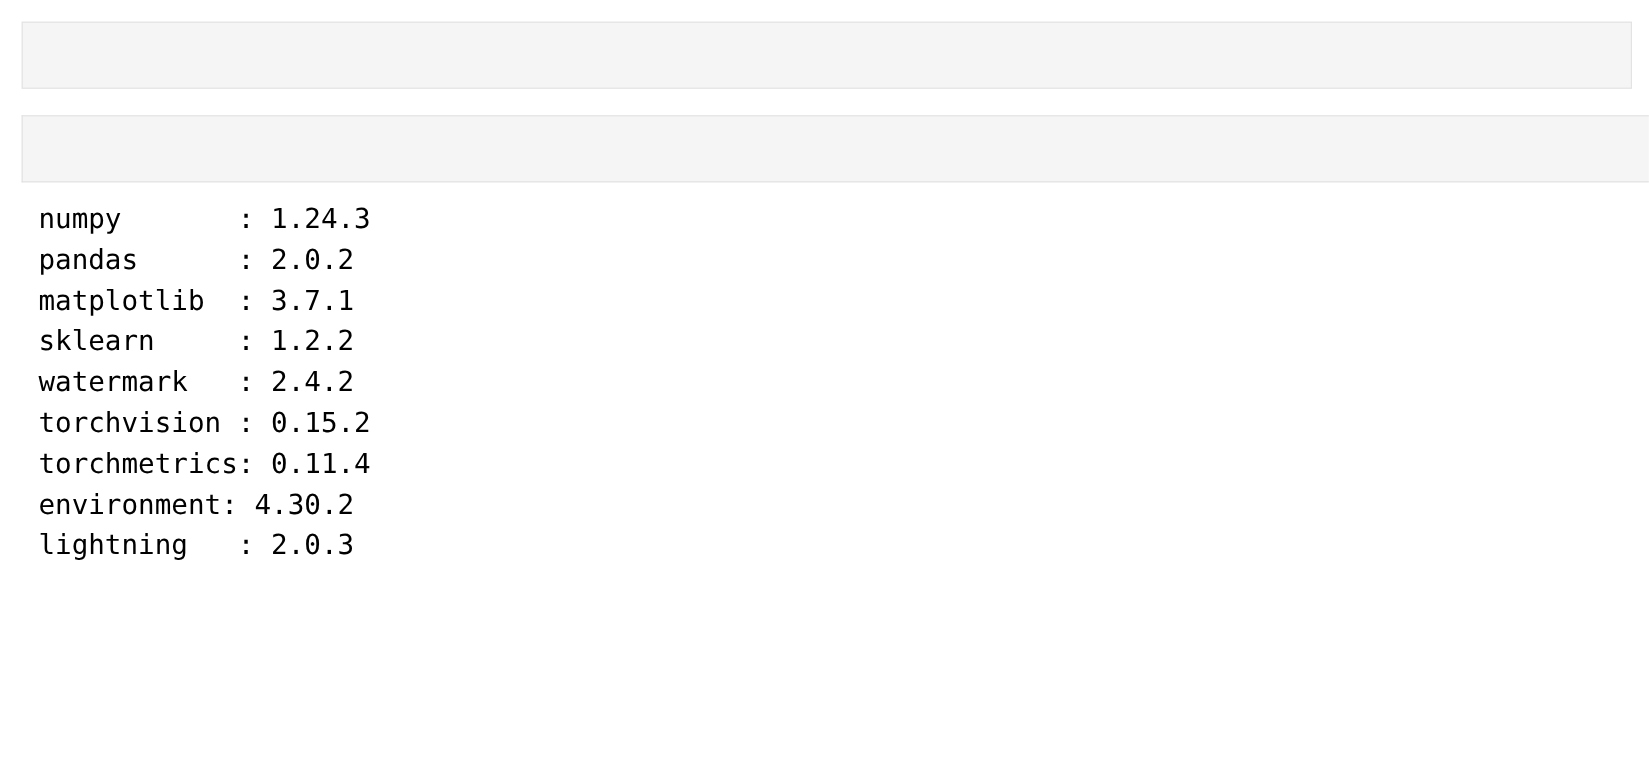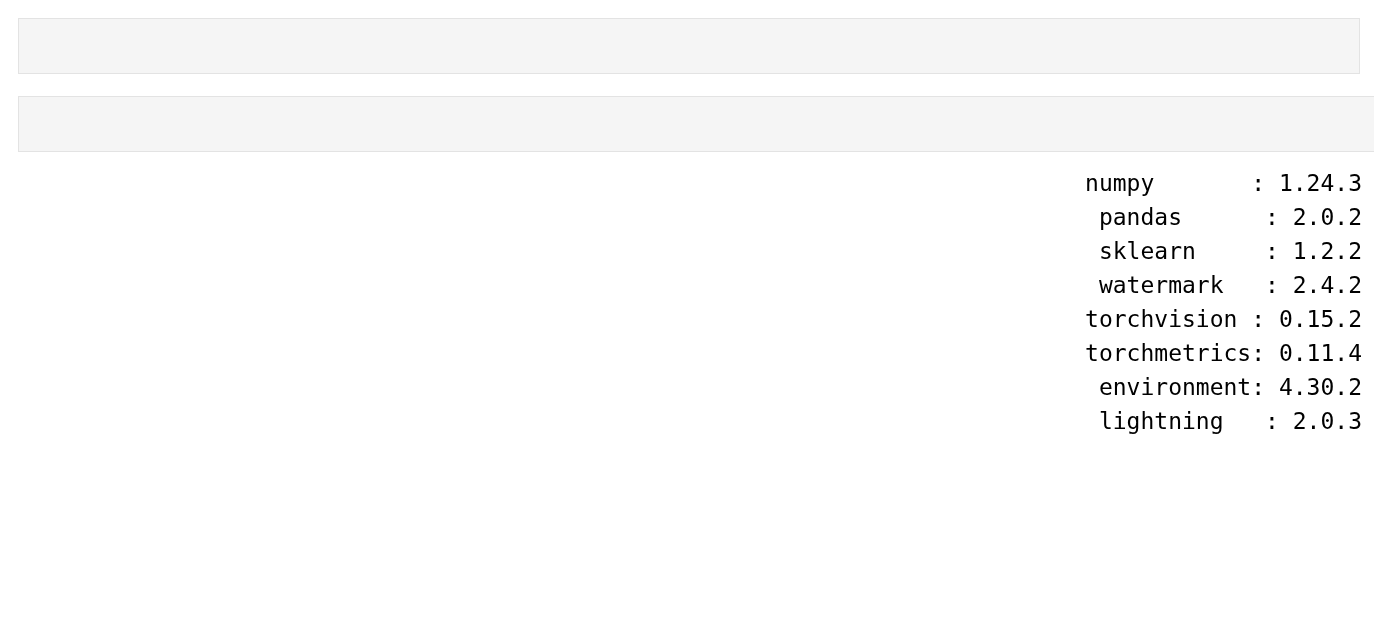--- a/index.html
+++ b/index.html
@@ -14,21 +14,20 @@
     overflow: hidden;
     font-family: "DejaVu Sans Mono", "Liberation Mono", monospace;
     color: #000000;
   }
 
   .notebook {
     position: relative;
     width: 1374px;
     height: 460px;
     box-sizing: border-box;
-    text-align: right;
   }
 
   
   .cell {
     position: absolute;
     background: #f5f5f5;
     border: 1px solid #e3e3e3;
     box-sizing: border-box;
     overflow: hidden;
     white-space: pre;
@@ -87,20 +86,21 @@
     <div class="code-line"><span>%load_ext watermark</span></div>
   </div>
 
   <div class="cell cell-2">
     <div class="code-line"><span>%watermark </span><span class="tok-op">--</span><span>conda </span><span class="tok-op">-</span><span>p numpy,scipy,pandas,matplotlib,sklearn,watermark,torch,torchvisi</span></div>
   </div>
 
   <div class="output">
     <div class="out-line">numpy       : 1.24.3</div>
     <div class="out-line">pandas      : 2.0.2</div>
+    <div class="out-line">matplotlib  : 3.7.1</div>
     <div class="out-line">sklearn     : 1.2.2</div>
     <div class="out-line">watermark   : 2.4.2</div>
     <div class="out-line">torchvision : 0.15.2</div>
     <div class="out-line">torchmetrics: 0.11.4</div>
     <div class="out-line">environment: 4.30.2</div>
     <div class="out-line">lightning   : 2.0.3</div>
     <div class="out-line blank"></div>
   </div>
 
 </div>

